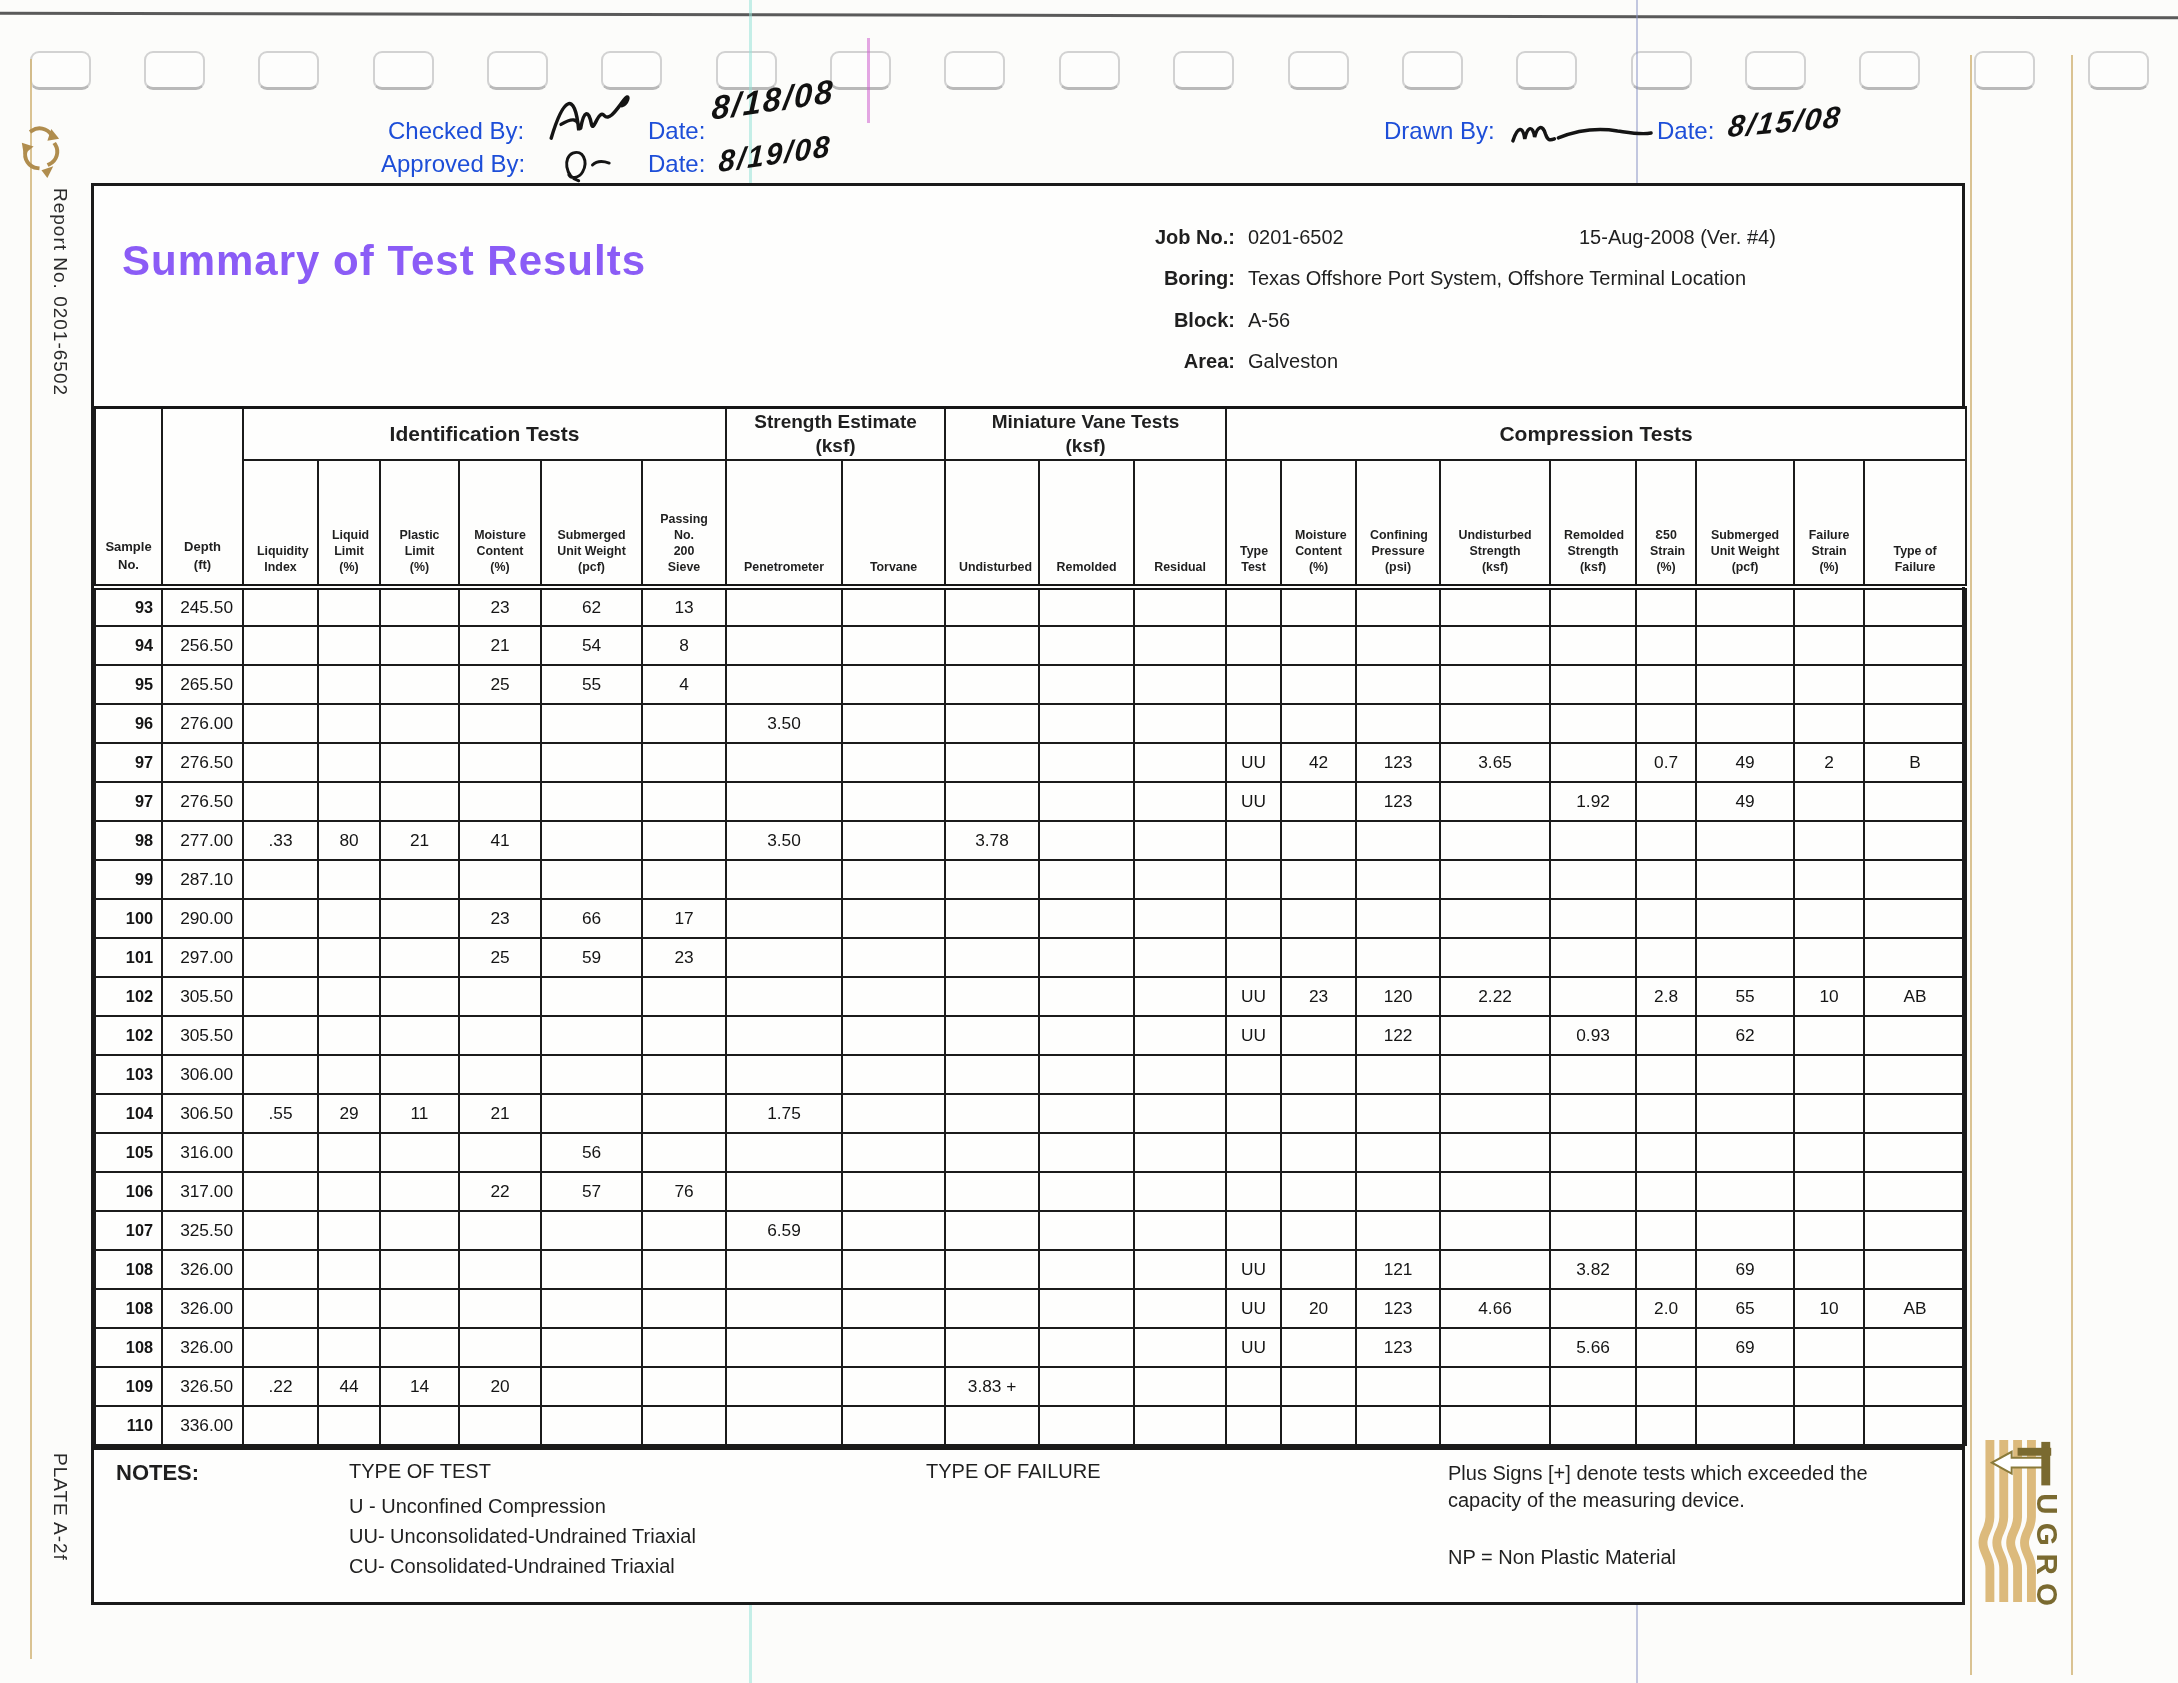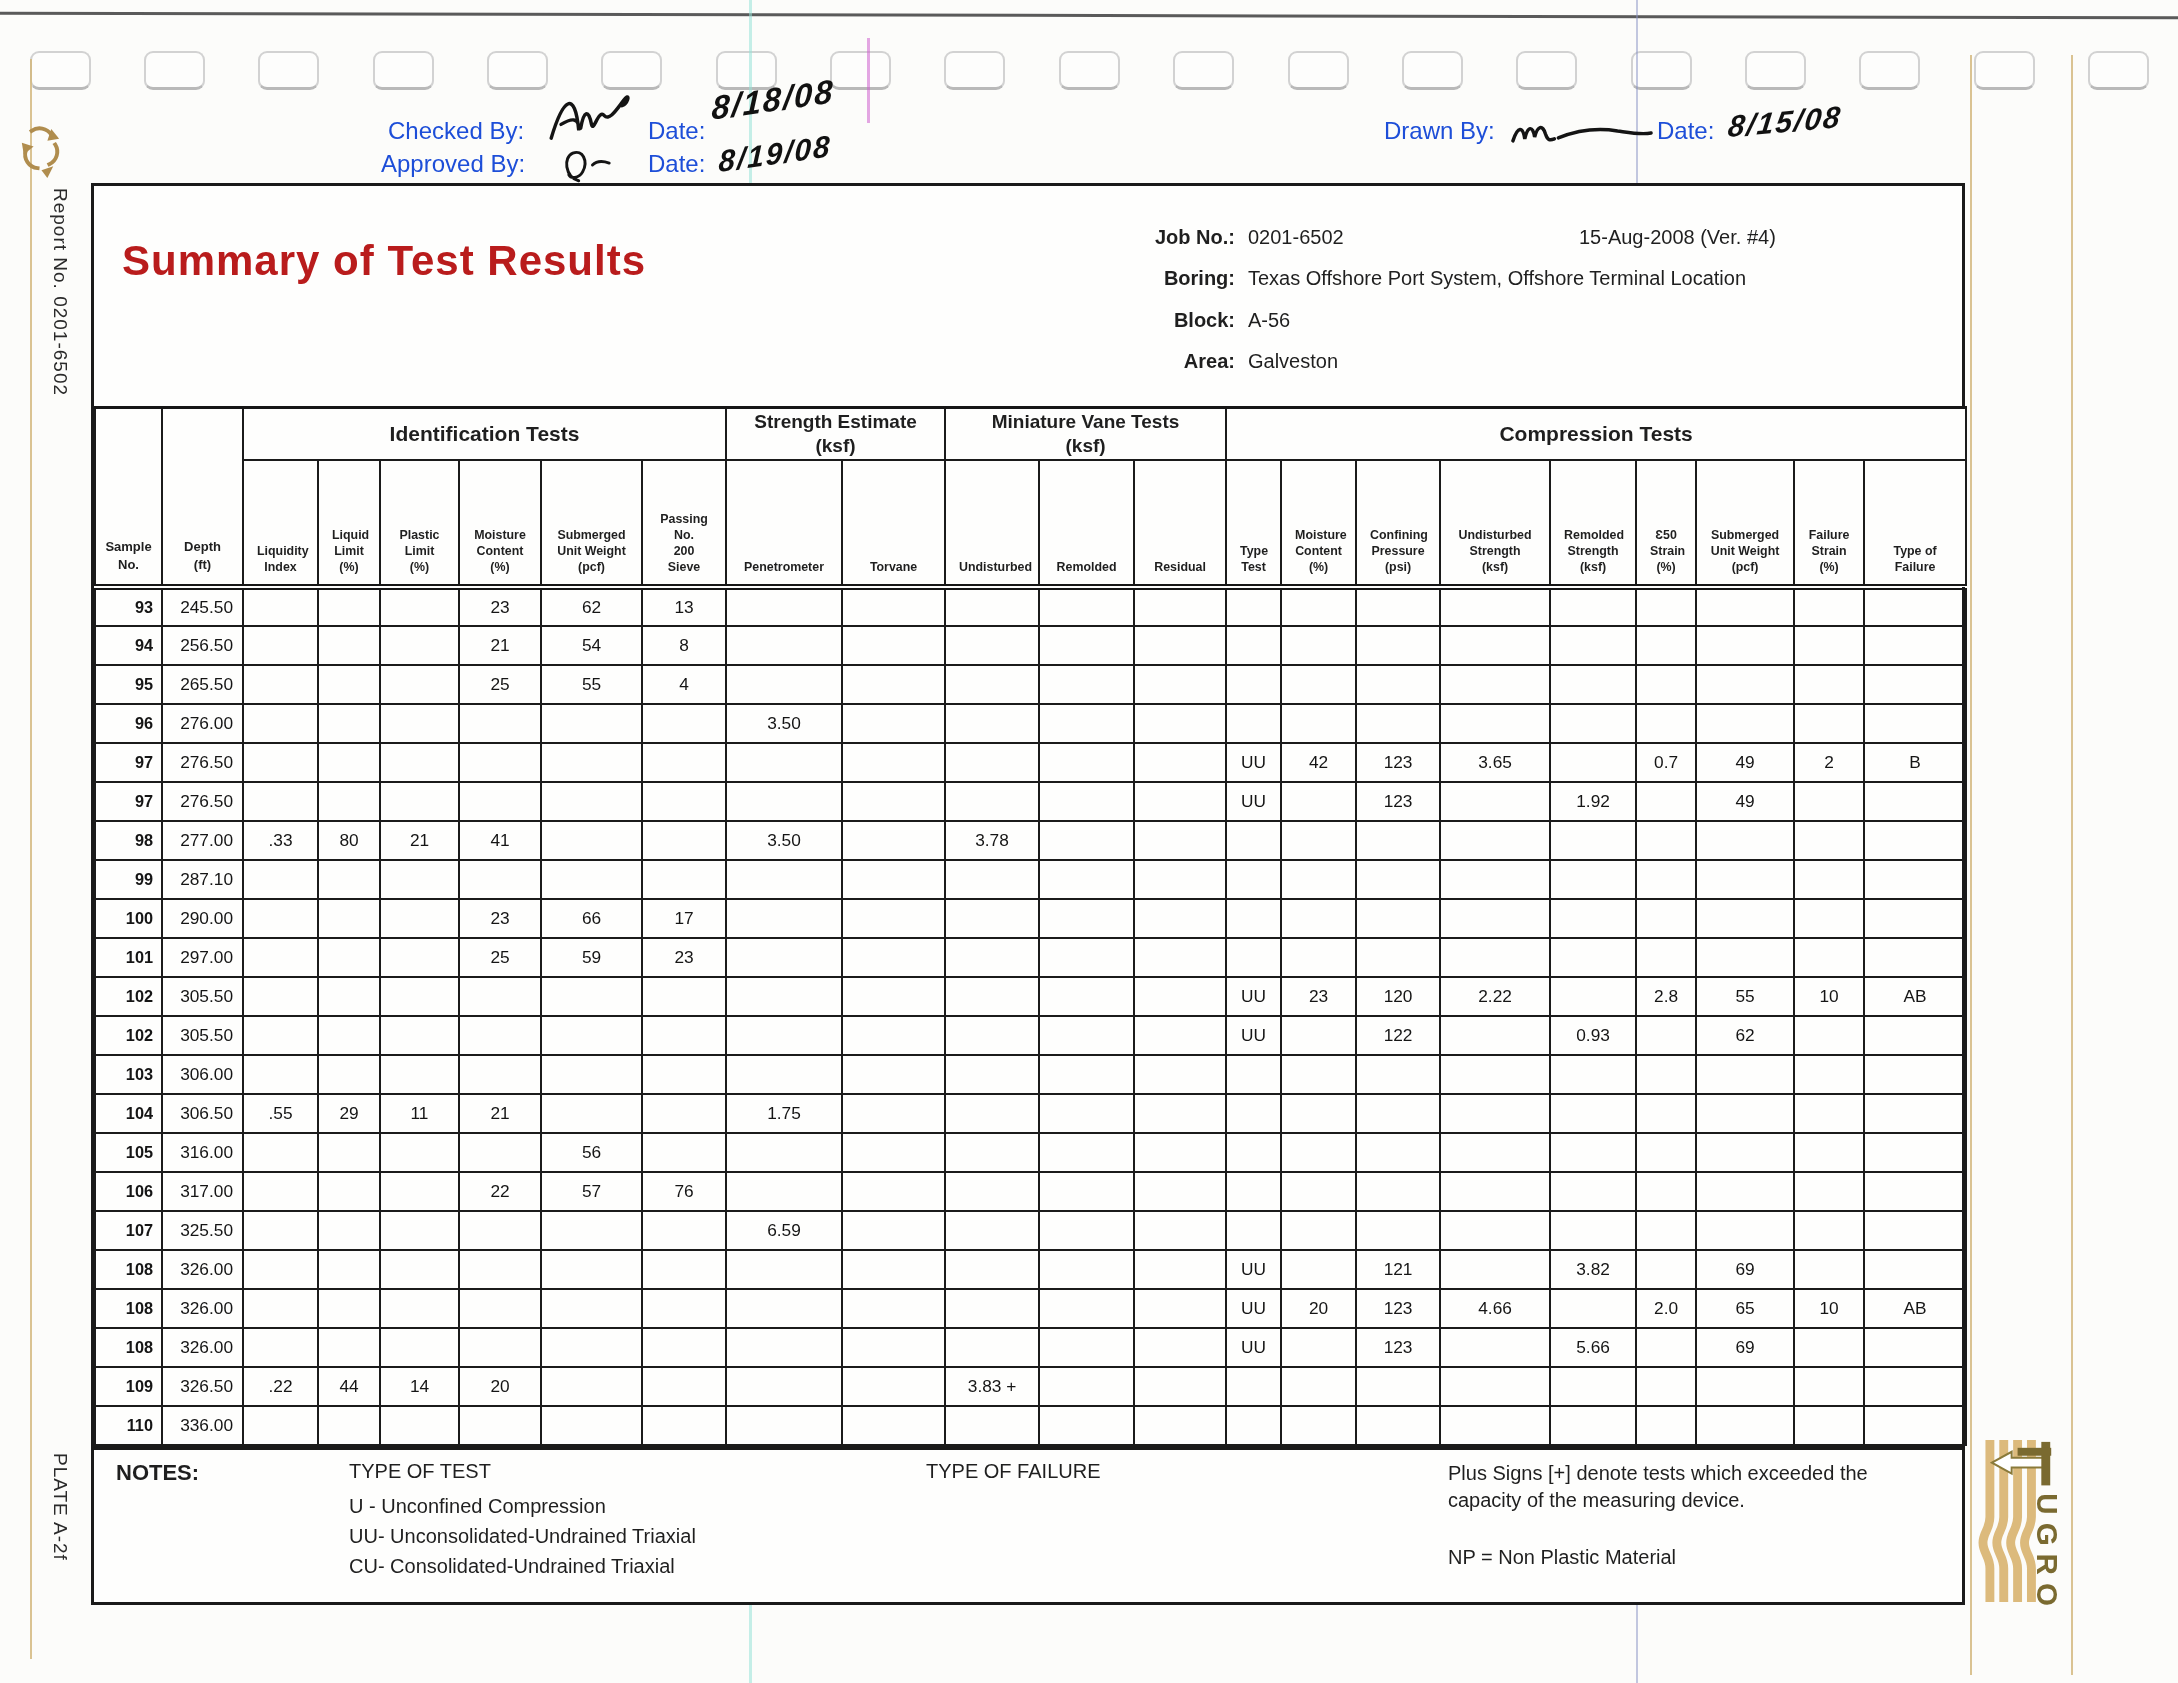--- a/index.html
+++ b/index.html
@@ -29,21 +29,21 @@
   .signoff-label{position:absolute;font-size:24px;color:#1d4ed8;}
   .hand-date{position:absolute;font-size:33px;font-style:italic;font-weight:bold;color:#111;transform:rotate(-8deg) skewX(-10deg);letter-spacing:2px;}
   .sig{position:absolute;}
 
   
   .v-text{position:absolute;font-size:19px;color:#2a2a2a;transform-origin:top left;transform:rotate(90deg);white-space:nowrap;letter-spacing:1px;}
 
   
   .main-box{position:absolute;left:91px;top:183px;width:1868px;border:3px solid #1a1a1a;background:#fefefd;}
   .head-region{position:relative;height:220px;}
-  .doc-title{position:absolute;left:28px;top:51px;font-size:42px;font-weight:bold;color:#b91c1c;letter-spacing:1px;}
+  .doc-title{position:absolute;left:28px;top:51px;font-size:42px;font-weight:bold;color:#8b5cf6;letter-spacing:1px;}
   .job-label{position:absolute;width:173px;text-align:right;font-weight:bold;font-size:20px;}
   .job-value{position:absolute;font-size:20px;}
 
   
   table.results{border-collapse:collapse;table-layout:fixed;width:100%;border-top:3px solid #161616;}
   table.results th,table.results td{border:2px solid #1b1b1b;}
   thead tr.group-row{height:51px;}
   thead tr.sub-row{height:127px;}
   thead th{font-weight:bold;text-align:center;white-space:pre-line;background:#fefefd;}
   thead th.corner{vertical-align:bottom;font-size:13px;padding-bottom:10px;line-height:1.35;}

